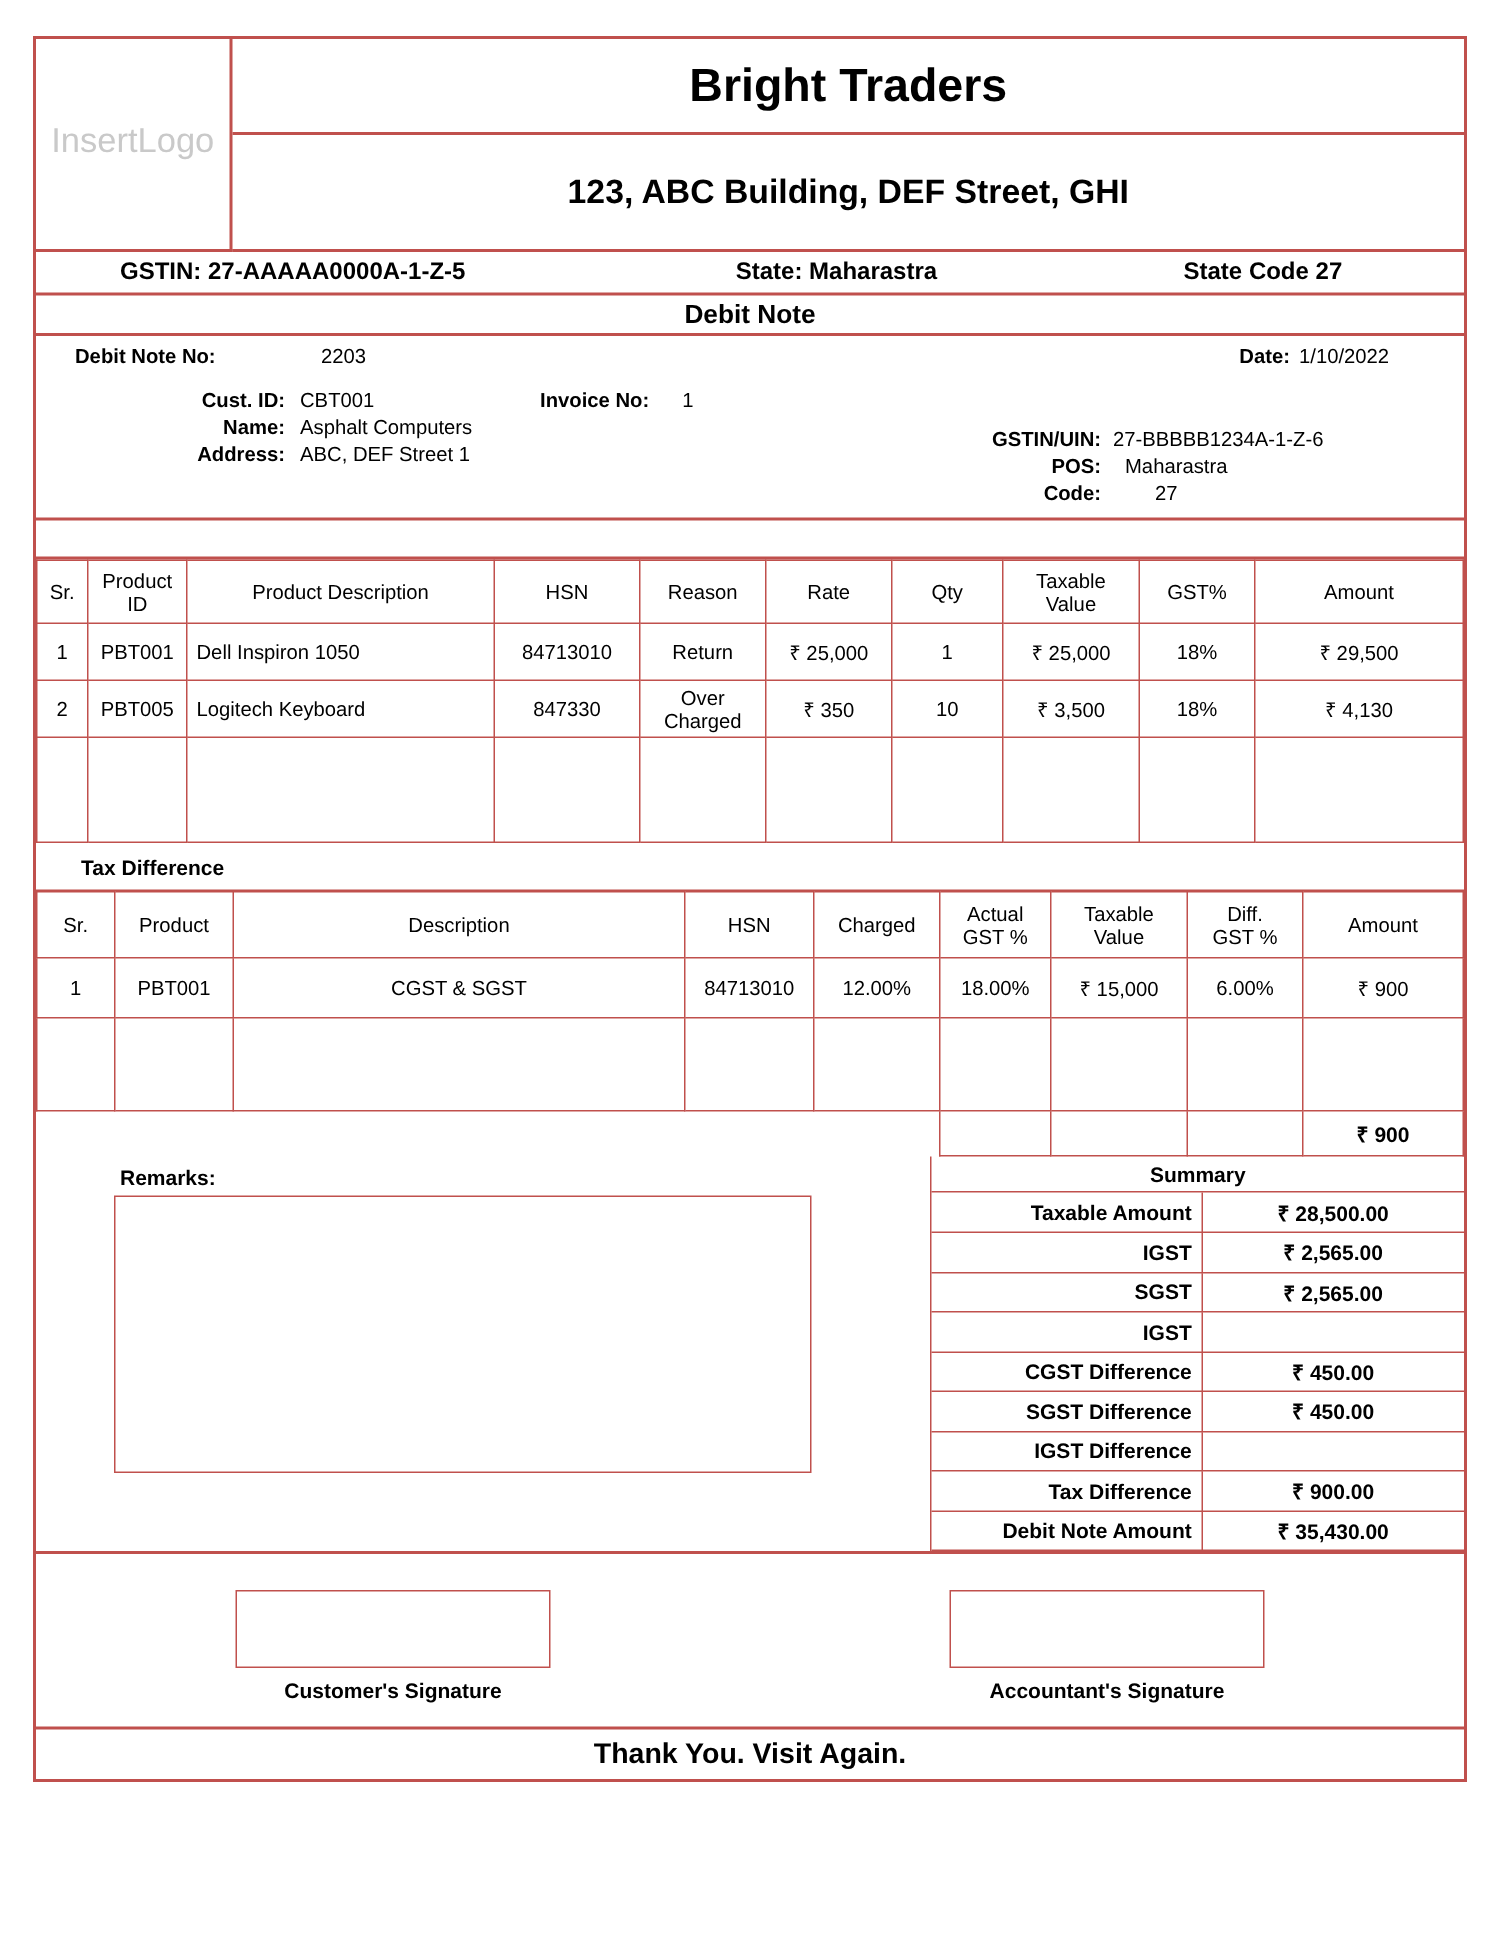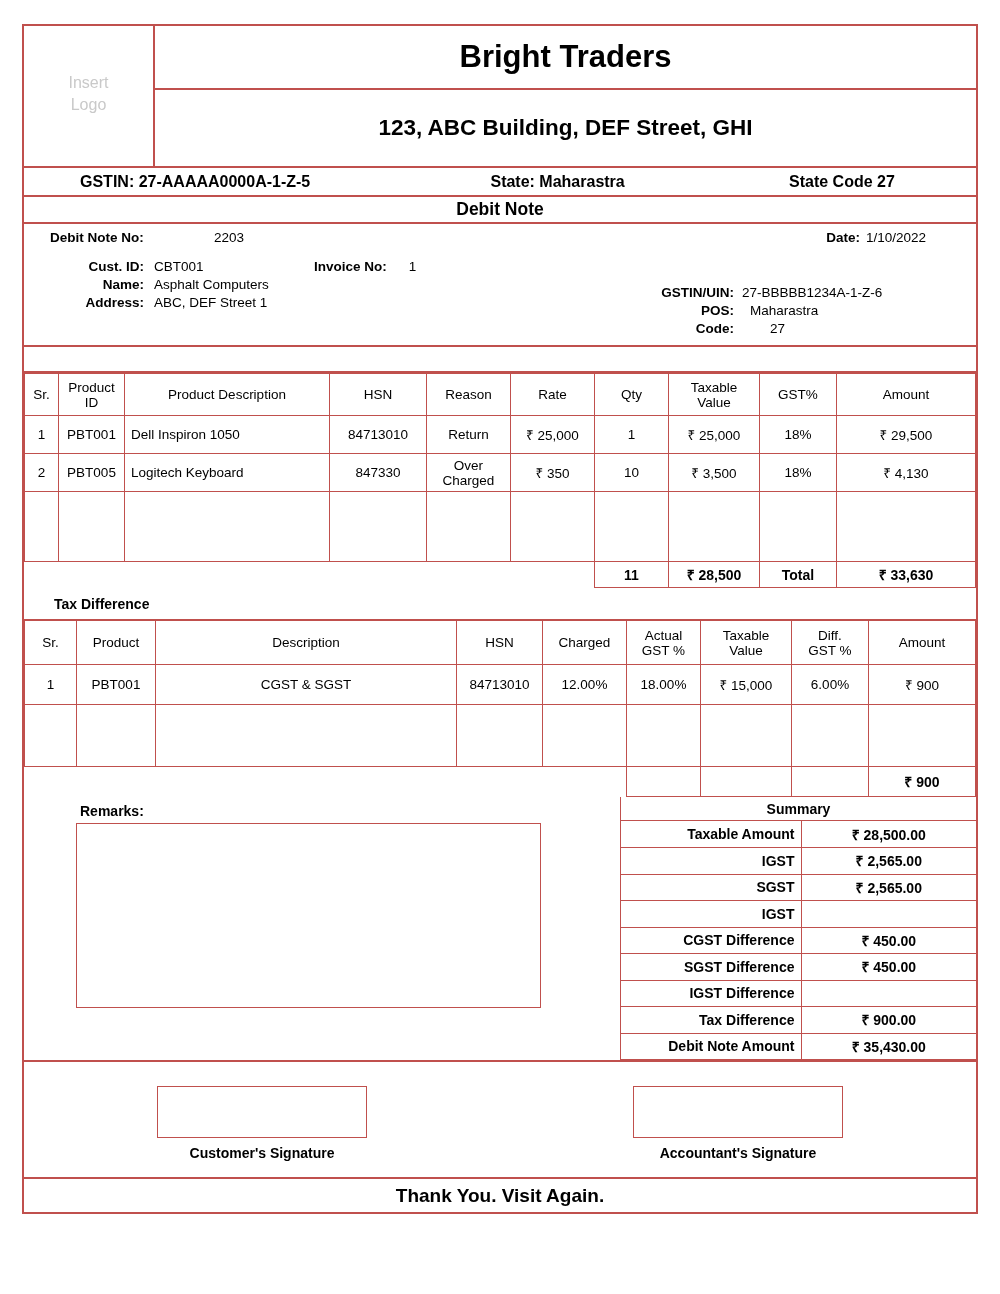--- a/index.html
+++ b/index.html
@@ -34,24 +34,24 @@
     vertical-align: middle;
     font-weight: normal;
   }
 
   
   .masthead { display: flex; width: 100%; }
   .logo-cell {
     width: 131px;
     border-right: 2px solid #C0504D;
     border-bottom: 2px solid #C0504D;
-    display: flex; flex-direction: column;
+    display: flex; 
     align-items: center; justify-content: center;
     color: #c9c9c9;
-    font-size: 16px;
+    font-size: 23px;
     line-height: 1.35;
     padding-bottom: 4px;
   }
   .title-col { flex: 1; }
   .company-name {
     height: 64px;
     border-bottom: 2px solid #C0504D;
     display: flex; align-items: center; justify-content: center;
     font-size: 31px; font-weight: bold;
   }
@@ -89,21 +89,21 @@
     height: 123px;
   }
   .dn-row { display: flex; align-items: baseline; padding: 2px 0 0 0; }
   .dn-lab { width: 130px; padding-left: 26px; font-weight: bold; font-size: 13.5px; }
   .dn-val { width: 150px; text-align: center; font-size: 13.5px; }
   .dn-spacer { flex: 1; }
   .dn-date-lab { font-weight: bold; font-size: 13.5px; padding-right: 6px; }
   .dn-date-val { font-size: 13.5px; width: 110px; }
 
   .two-col { display: flex; margin-top: 14px; }
-  .left-col { width: 600px; }
+  .left-col { width: 600px; padding-left: 46px; }
   .right-col { flex: 1; }
   .lrow { display: flex; margin-bottom: 3px; }
   .lrow .lab { width: 130px; text-align: right; font-weight: bold; font-size: 13.5px; padding-right: 10px; }
   .lrow .val { font-size: 13.5px; width: 160px; }
   .lrow .lab2 { font-weight: bold; font-size: 13.5px; padding-right: 22px; }
   .lrow .val2 { font-size: 13.5px; }
   .rrow { display: flex; margin-bottom: 3px; }
   .rrow .lab { width: 118px; text-align: right; font-weight: bold; font-size: 13.5px; padding-right: 8px; }
   .rrow .val { font-size: 13.5px; }
   .rrow .val.ind { padding-left: 8px; }
@@ -313,32 +313,20 @@
         <td></td>
         <td></td>
         <td></td>
         <td></td>
         <td></td>
         <td></td>
         <td></td>
         <td></td>
         <td></td>
         <td></td>
-      </tr>
-      <tr class="totals">
-        <td class="blank-cell"></td>
-        <td class="blank-cell"></td>
-        <td class="blank-cell"></td>
-        <td class="blank-cell"></td>
-        <td class="blank-cell"></td>
-        <td class="blank-cell"></td>
-        <td>11</td>
-        <td>₹ 28,500</td>
-        <td>Total</td>
-        <td>₹ 33,630</td>
       </tr>
     </tbody>
   </table>
 
   <div class="taxdiff-title">Tax Difference</div>
 
   <table class="grid tdt">
     <colgroup>
       <col style="width:52px">
           <col style="width:79px">

